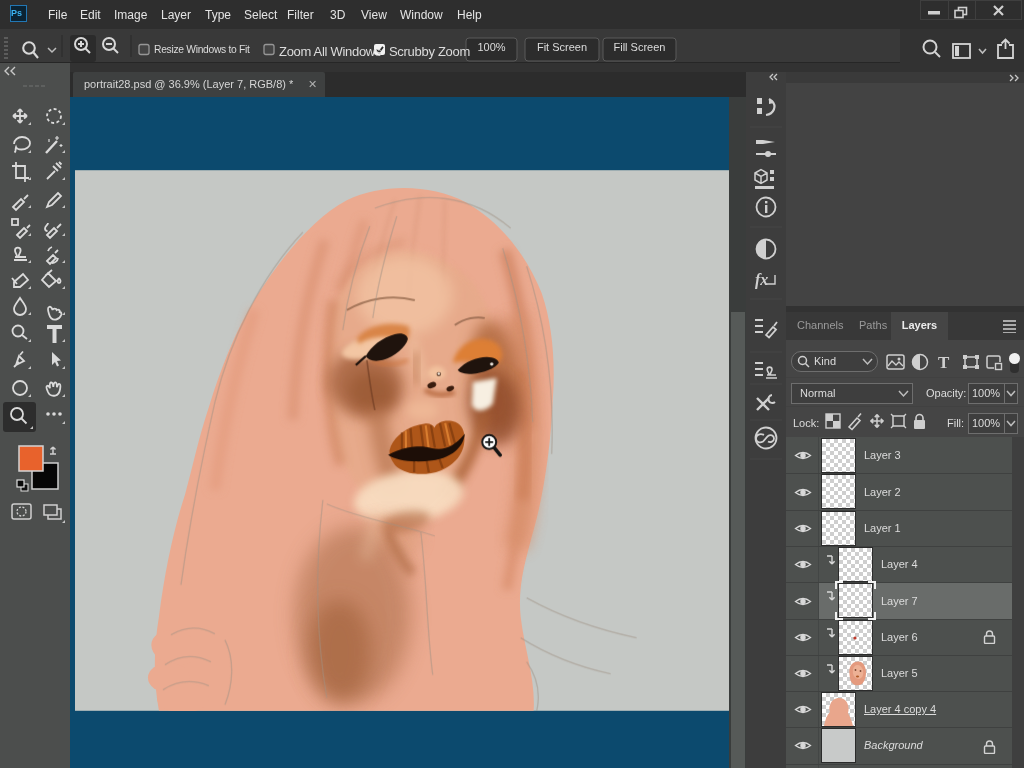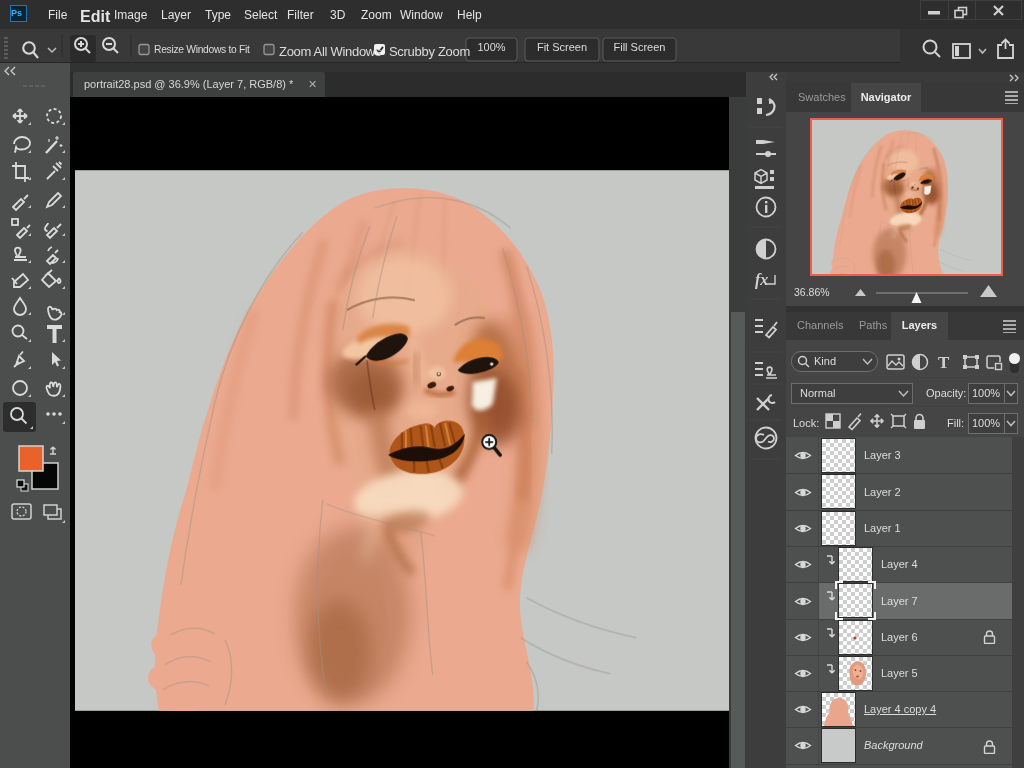--- a/index.html
+++ b/index.html
@@ -23,28 +23,28 @@
   .lb { x:1.5px; y:6px; width:10px; height:7.5px; rx:1px; fill:none; stroke:#d3d3d3; stroke-width:1.4; }
   .la { d:path("M 3.5,6 v -2 a 3,3 0 0 1 6,0 v 2"); stroke:#d3d3d3; stroke-width:1.4; fill:none; }
 </style>
 </head>
 <body>
 <div id="stage">
 
   <div class="abs" id="menubar" style="left:0;top:0;width:1024px;height:29px;background:#2e2e2e;">
     <div class="abs" style="left:10px;top:5px;width:17px;height:17px;background:#0b2333;border:1px solid #2277b4;border-radius:0;color:#3bb3f2;font-size:9px;font-weight:bold;line-height:15px;">Ps</div>
     <div class="abs txt" style="left:48px;top:8px;font-size:12px;color:#e4e4e4;">File</div>
-    <div class="abs txt" style="left:80px;top:8px;font-size:16px;color:#e4e4e4;font-weight:bold;">Edit</div>
+    <div class="abs txt" style="left:80px;top:8px;font-size:12px;color:#e4e4e4;">Edit</div>
     <div class="abs txt" style="left:114px;top:8px;font-size:12px;color:#e4e4e4;">Image</div>
     <div class="abs txt" style="left:161px;top:8px;font-size:12px;color:#e4e4e4;">Layer</div>
     <div class="abs txt" style="left:205px;top:8px;font-size:12px;color:#e4e4e4;">Type</div>
     <div class="abs txt" style="left:244px;top:8px;font-size:12px;color:#e4e4e4;">Select</div>
     <div class="abs txt" style="left:287px;top:8px;font-size:12px;color:#e4e4e4;">Filter</div>
     <div class="abs txt" style="left:330px;top:8px;font-size:12px;color:#e4e4e4;">3D</div>
-    <div class="abs txt" style="left:361px;top:8px;font-size:12px;color:#e4e4e4;">Zoom</div>
+    <div class="abs txt" style="left:361px;top:8px;font-size:12px;color:#e4e4e4;">View</div>
     <div class="abs txt" style="left:400px;top:8px;font-size:12px;color:#e4e4e4;">Window</div>
     <div class="abs txt" style="left:457px;top:8px;font-size:12px;color:#e4e4e4;">Help</div>
 
     <div class="abs" style="left:920px;top:0;width:102px;height:20px;border:1px solid #3f3f3f;"></div>
     <div class="abs" style="left:948px;top:0;width:1px;height:20px;background:#3f3f3f;"></div>
     <div class="abs" style="left:975px;top:0;width:1px;height:20px;background:#3f3f3f;"></div>
     <svg class="abs" style="left:920px;top:0;" width="102" height="20">
       <rect x="8" y="11" width="12" height="3.5" fill="#cfcfcf"></rect>
       <rect x="38.5" y="7.5" width="8" height="7" fill="none" stroke="#cfcfcf" stroke-width="1.6"></rect>
       <rect x="35" y="10.5" width="8" height="7" fill="#2e2e2e" stroke="#cfcfcf" stroke-width="1.6"></rect>
@@ -225,21 +225,21 @@
 
       <rect x="12" y="441" width="19" height="15" rx="2" fill="none" stroke="#cfcfcf" stroke-width="1.5"></rect>
       <circle cx="21.5" cy="448.5" r="4.5" fill="none" stroke="#cfcfcf" stroke-width="1.3" stroke-dasharray="2 1.6"></circle>
 
       <rect x="48" y="446" width="13" height="10" fill="#4c4e4d" stroke="#cfcfcf" stroke-width="1.5"></rect>
       <rect x="44" y="442" width="13" height="10" fill="#4c4e4d" stroke="#cfcfcf" stroke-width="1.5"></rect>
       <path d="M 62,460 l 3,0 l 0,-3 z" fill="#c4c4c4"></path>
     </svg>
   </div>
 
-  <div class="abs" id="docarea" style="left:70px;top:63px;width:676px;height:705px;background:#000000;">
+  <div class="abs" id="docarea" style="left:70px;top:63px;width:676px;height:705px;background:#0c4a6e;">
     <div class="abs" style="left:0;top:0;width:676px;height:9px;background:#323232;"></div>
     <div class="abs" style="left:0;top:9px;width:676px;height:25px;background:#2c2c2c;"></div>
     <div class="abs" style="left:3px;top:9px;width:252px;height:25px;background:#3e4040;border-radius:2px 2px 0 0;"></div>
     <div class="abs txt" style="left:14px;top:15px;color:#d6d6d6;">portrait28.psd @ 36.9% (Layer 7, RGB/8) *</div>
     <div class="abs" style="left:238px;top:15px;color:#b0b0b0;font-size:11px;">✕</div>
 
     <div class="abs" style="left:659px;top:34px;width:17px;height:671px;background:#3a3d3c;"></div>
     <div class="abs" style="left:660.5px;top:249px;width:14px;height:456px;background:#565a58;"></div>
 
     <svg class="abs" style="left:4.5px;top:107px;" width="654.5" height="541" viewBox="0 0 655 541">
@@ -441,47 +441,20 @@
     </svg>
   </div>
 
   <div class="abs" id="rightpanels" style="left:786px;top:72px;width:238px;height:696px;background:#434343;">
 
     <div class="abs" style="left:0;top:0;width:238px;height:11px;background:#3a3a3a;"></div>
     <svg class="abs" style="left:222px;top:2px;" width="14" height="8">
         <path d="M 2,1 l 3,3 l -3,3 M 7,1 l 3,3 l -3,3" stroke="#c9c9c9" stroke-width="1.3" fill="none"></path>
       </svg>
 
-    <div class="abs" style="left:0;top:11px;width:238px;height:29px;background:#383838;">
-      <div class="abs txt" style="left:12px;top:8px;color:#9a9a9a;">Swatches</div>
-      <div class="abs" style="left:65px;top:0;width:70px;height:29px;background:#454545;"></div>
-      <div class="abs txt" style="left:65px;top:8px;width:70px;text-align:center;color:#ececec;font-weight:bold;">Navigator</div>
-      <svg class="abs" style="left:219px;top:7px;" width="14" height="14">
-          <g stroke="#c9c9c9" stroke-width="1.6">
-            <line x1="0" y1="2" x2="13" y2="2"></line>
-            <line x1="0" y1="6" x2="13" y2="6"></line>
-            <line x1="0" y1="10" x2="13" y2="10"></line>
-            <line x1="0" y1="14" x2="13" y2="14"></line>
-          </g>
-        </svg>
-    </div>
-    <div class="abs" style="left:0;top:40px;width:238px;height:194px;background:#454545;">
-      <div class="abs" style="left:24px;top:6px;width:193px;height:158px;border:2px solid #ec5f4a;background:#c5c8c5;overflow:hidden;">
-        <svg class="abs" style="left:0;top:0;" width="189" height="154" viewBox="0 0 189 154">
-          <use href="#fig" transform="translate(-3,5) scale(0.29)"></use>
-        </svg>
-      </div>
-      <div class="abs txt" style="left:8px;top:174px;font-size:10.5px;">36.86%</div>
-      <svg class="abs" style="left:0;top:170px;" width="238" height="24">
-        <polygon points="69,14 74.5,7 80,14" fill="#c9c9c9"></polygon>
-        <line x1="90" y1="11" x2="182" y2="11" stroke="#6e6e6e" stroke-width="2"></line>
-        <polygon points="125.5,21 130.5,10 135.5,21" fill="#f5f5f5"></polygon>
-        <polygon points="194,15 202.5,3 211,15" fill="#c9c9c9"></polygon>
-      </svg>
-    </div>
     <div class="abs" style="left:0;top:234px;width:238px;height:6px;background:#323232;"></div>
 
     <div class="abs" style="left:0;top:240px;width:238px;height:28px;background:#383838;">
       <div class="abs txt" style="left:11px;top:7px;color:#9a9a9a;">Channels</div>
       <div class="abs txt" style="left:73px;top:7px;color:#9a9a9a;">Paths</div>
       <div class="abs" style="left:105px;top:0;width:57px;height:28px;background:#454545;"></div>
       <div class="abs txt" style="left:105px;top:7px;width:57px;text-align:center;color:#ececec;font-weight:bold;">Layers</div>
       <svg class="abs" style="left:217px;top:7px;" width="14" height="14">
           <g stroke="#c9c9c9" stroke-width="1.6">
             <line x1="0" y1="2" x2="13" y2="2"></line>

